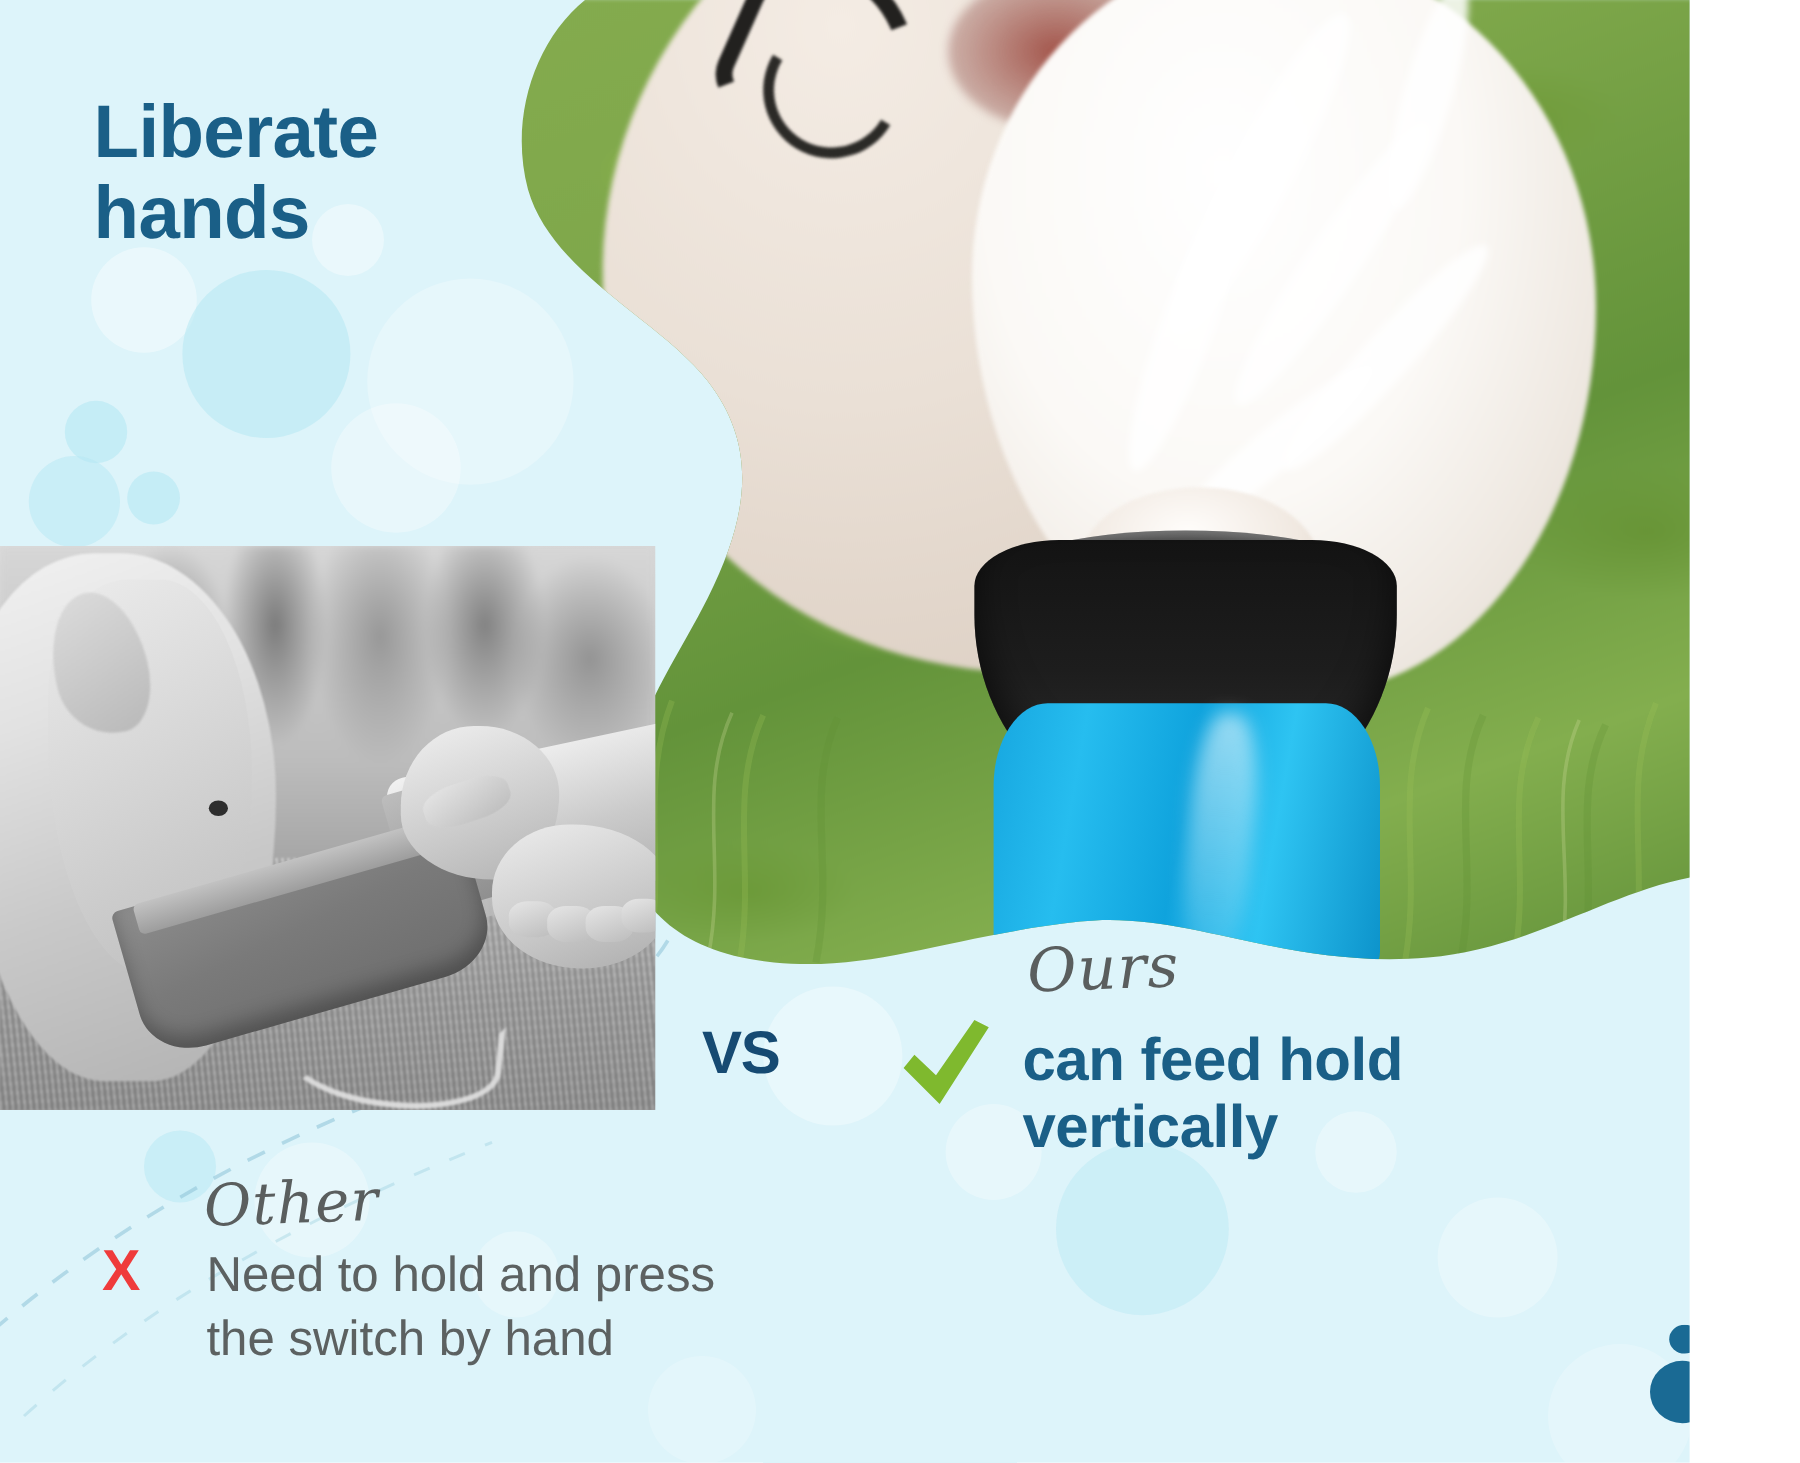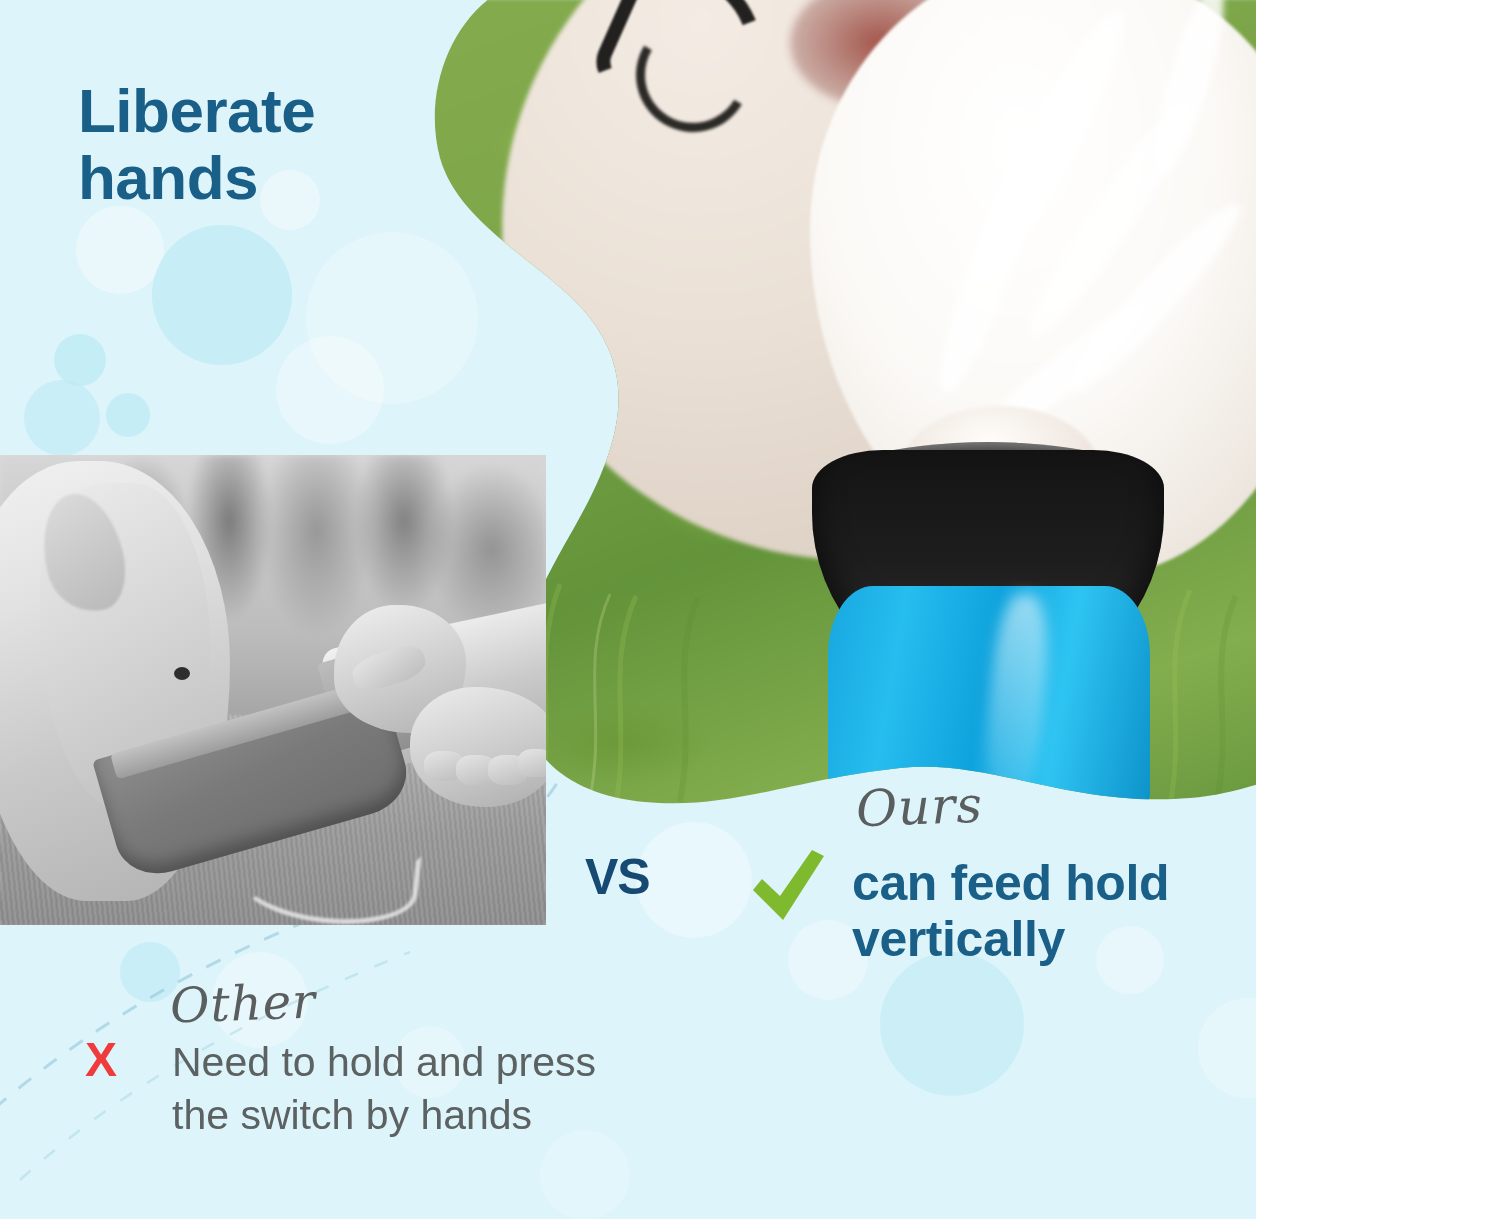--- a/index.html
+++ b/index.html
@@ -2,21 +2,21 @@
 <html><head>
 <meta charset="utf-8">
 <style>
   html, body {
     margin: 0;
     padding: 0;
     background: #ffffff;
   }
   #poster {
     position: relative;
-    width: 1256px;
+    width: 1408px;
     height: 1219px;
     overflow: hidden;
     background: #ddf4fa;
     font-family: "Liberation Sans", sans-serif;
   }
 
   
   .bubble-layer { position:absolute; inset:0; overflow:hidden; }
   .bubble { position:absolute; border-radius:50%; }
 
@@ -379,21 +379,21 @@
     <path d="M5,44 L14,33 L32,50 L64,4 L76,10 L35,74 Z" fill="#7fb92e"></path>
   </svg>
 
   <div class="ours-script">Ours</div>
   <div class="ours-claim">can feed hold
 vertically</div>
 
   <div class="other-script">Other</div>
   <div class="x-icon">X</div>
   <div class="other-claim">Need to hold and press
-the switch by hands</div>
+the switch by hand</div>
 
   <svg class="paw" viewBox="0 0 92 86">
     <ellipse cx="36" cy="56" rx="27" ry="26" fill="#1a6a94"></ellipse>
     <ellipse cx="38" cy="12" rx="13" ry="12" fill="#1a6a94"></ellipse>
     <ellipse cx="70" cy="30" rx="13" ry="12" fill="#1a6a94"></ellipse>
     <ellipse cx="74" cy="62" rx="13" ry="12" fill="#1a6a94"></ellipse>
   </svg>
 
 </div>
 

